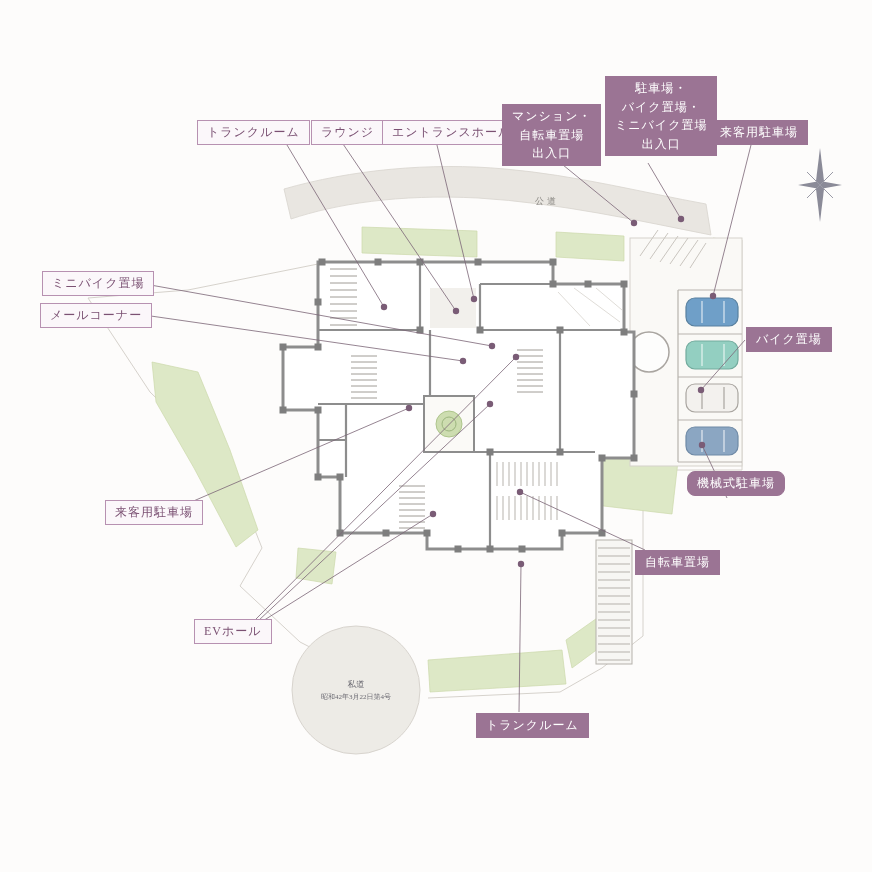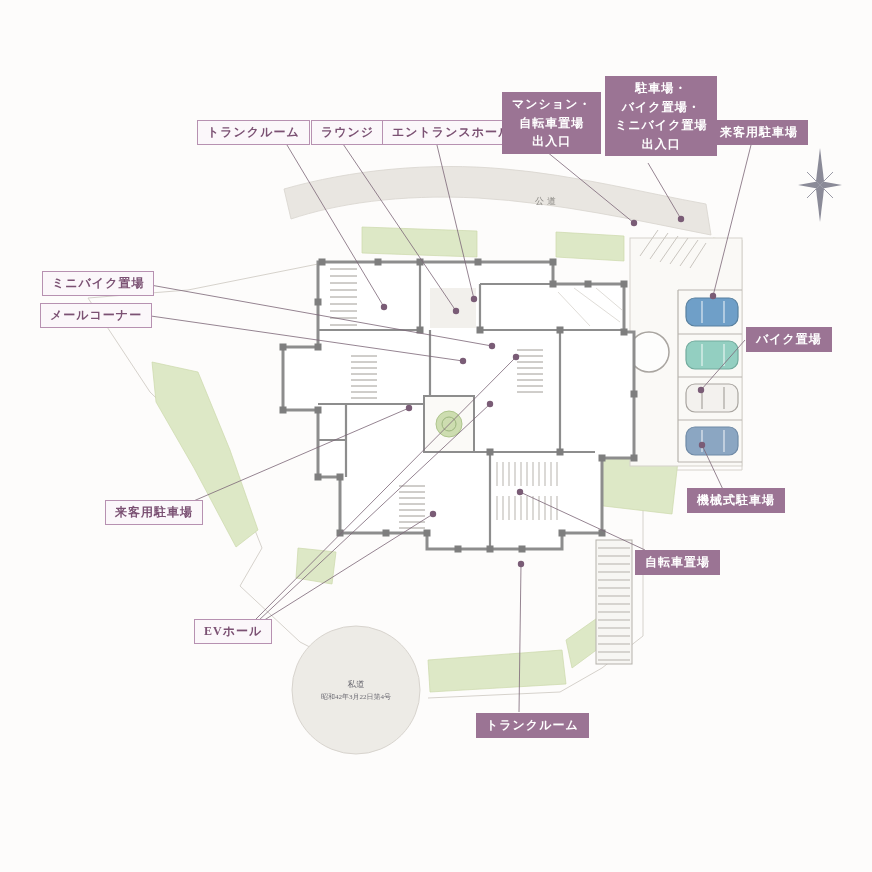--- a/index.html
+++ b/index.html
@@ -14,21 +14,20 @@
   #plan-svg{position:absolute;left:0;top:0;}
   .chip{
     position:absolute;
     font-size:12px;
     letter-spacing:1px;
     white-space:pre-line;
     text-align:center;
     line-height:1.55;
     padding:2px 9px;
     box-sizing:border-box;
-    font-weight:bold;
   }
   .chip.light{
     background:#fbf7fa;
     border:1px solid #b791b1;
     color:#7b5173;
   }
   .chip.dark{
     background:#9b7494;
     border:1px solid #9b7494;
     color:#ffffff;
@@ -192,30 +191,30 @@
     <circle cx="433" cy="514" r="3.2"></circle>
         <circle cx="490" cy="404" r="3.2"></circle>
         <circle cx="516" cy="357" r="3.2"></circle>
     <circle cx="521" cy="564" r="3.2"></circle>
   </g>
 </svg>
 
   <div class="chip light" style="left:197px;top:120px;">トランクルーム</div>
   <div class="chip light" style="left:311px;top:120px;">ラウンジ</div>
   <div class="chip light" style="left:382px;top:120px;">エントランスホール</div>
-  <div class="chip dark" style="left:502px;top:92px;">マンション・
+  <div class="chip dark" style="left:502px;top:104px;">マンション・
 自転車置場
 出入口</div>
   <div class="chip dark" style="left:605px;top:76px;">駐車場・
 バイク置場・
 ミニバイク置場
 出入口</div>
   <div class="chip dark" style="left:710px;top:120px;">来客用駐車場</div>
   <div class="chip light" style="left:42px;top:271px;">ミニバイク置場</div>
   <div class="chip light" style="left:40px;top:303px;">メールコーナー</div>
   <div class="chip dark" style="left:746px;top:327px;">バイク置場</div>
   <div class="chip light" style="left:105px;top:500px;">来客用駐車場</div>
-  <div class="chip dark" style="left:687px;top:488px;">機械式駐車場</div>
+  <div class="chip dark" style="left:687px;top:471px;border-radius:8px;">機械式駐車場</div>
   <div class="chip dark" style="left:635px;top:550px;">自転車置場</div>
   <div class="chip light" style="left:194px;top:619px;">EVホール</div>
   <div class="chip dark" style="left:476px;top:713px;">トランクルーム</div>
 
 </div>
 
 </body></html>

